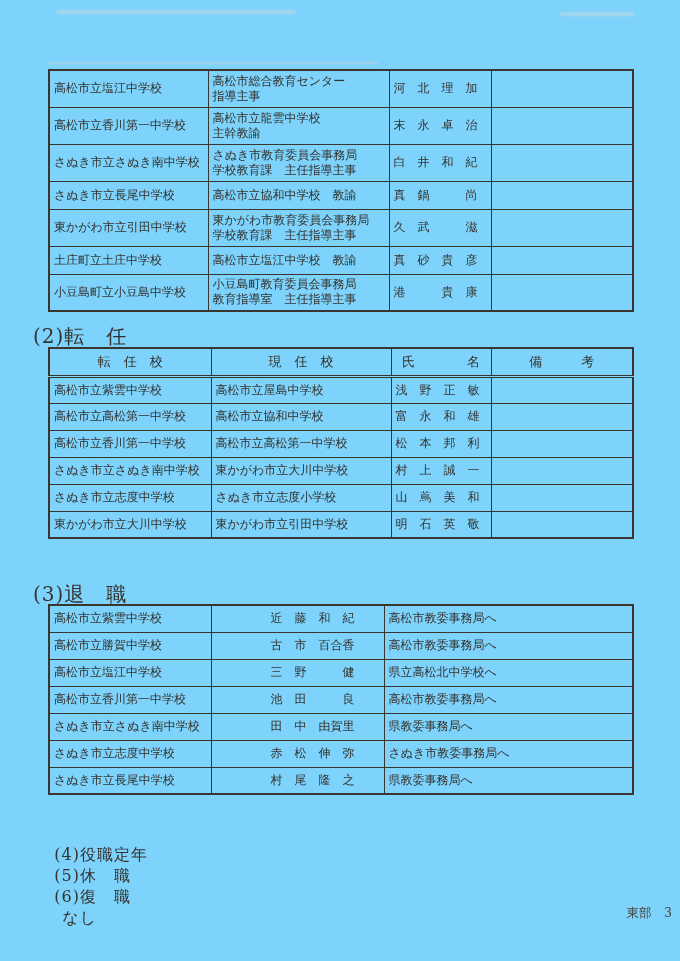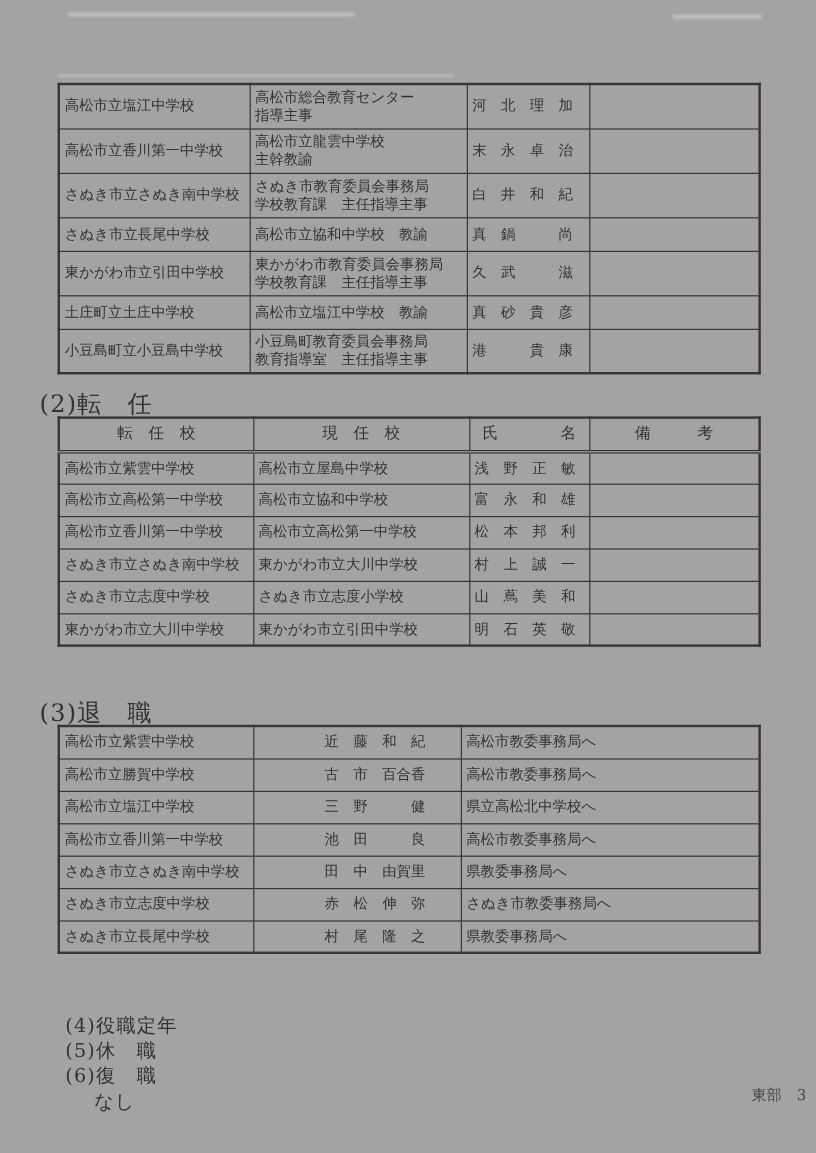--- a/index.html
+++ b/index.html
@@ -4,21 +4,21 @@
 <style>
   html, body {
     margin: 0;
     padding: 0;
     background: #ffffff;
   }
   .page {
     position: relative;
     width: 680px;
     height: 961px;
-    background: #a3a3a3;
+    background: #7dd3fc;
     font-family: "DejaVu Serif", "Liberation Serif", serif;
     color: #35322d;
     overflow: hidden;
   }
   
   .smudge {
     position: absolute;
     background: #d9d9d5;
     opacity: 0.45;
     border-radius: 2px;
@@ -81,21 +81,21 @@
 
   .line4 {
     position: absolute;
     left: 30px;
     top: 826px;
     font-size: 16px;
     white-space: pre;
     letter-spacing: 1px;
   }
   .line4 span { margin-right: 14px; }
-  .line4 .result { margin-left: 24px; }
+  .line4 .result { margin-left: 8px; }
 
   .footer {
     position: absolute;
     left: 0;
     top: 905px;
     width: 672px;
     text-align: right;
     font-size: 12.5px;
     white-space: pre;
     color: #4a463f;

